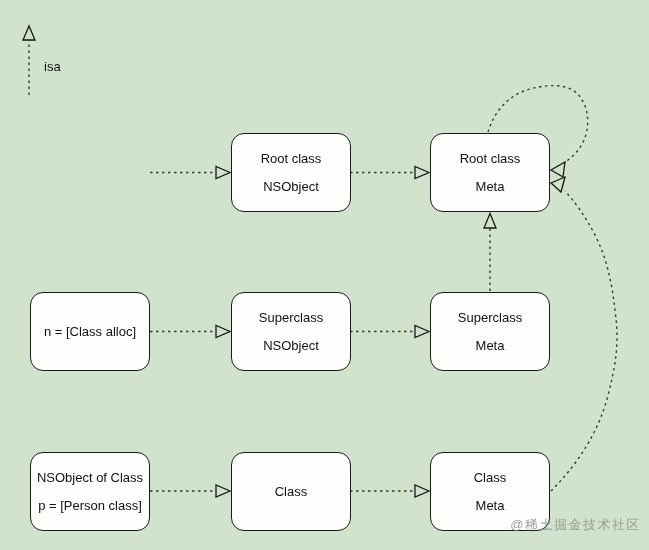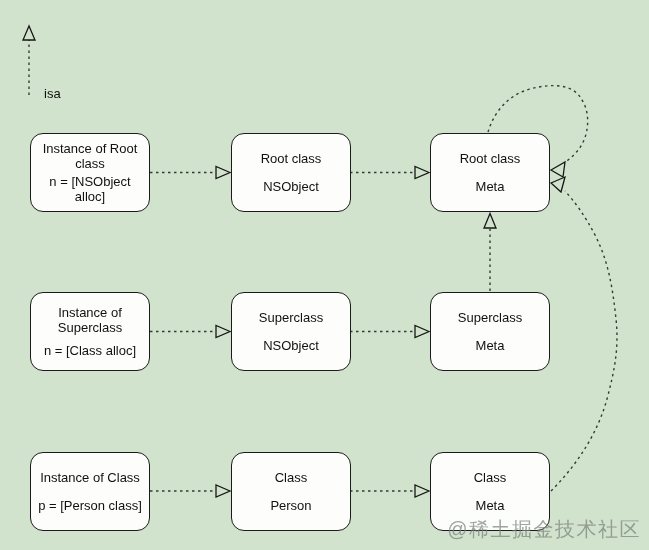--- a/index.html
+++ b/index.html
@@ -25,25 +25,25 @@
     text-align:center;
     padding:3px 4px;
     font-size:13px;line-height:1.16;color:#111;
   }
   .node .t,.node .s{width:100%;}
   
   .c0{left:30px;}  .c1{left:231px;} .c2{left:430px;}
   .r0{top:133px;}  .r1{top:292px;}  .r2{top:452px;}
   #isa-label{
     position:absolute;left:44px;top:59px;
-    font-size:13px;color:#111;margin-top:27px;
+    font-size:13px;color:#111;
   }
   #watermark{
     position:absolute;right:8px;top:516px;
-    font-size:20px;letter-spacing:1.5px;
+    font-size:13px;letter-spacing:1.5px;
     color:rgba(122,130,124,0.72);
     white-space:nowrap;
     margin-left:48px;
   }
 </style>
 </head>
 <body>
 
 <div id="canvas">
 
@@ -72,53 +72,47 @@
 
     <path class="dash" d="M 488 132 C 494 112, 508 95, 530 89 C 552 83, 574 84, 582 100 C 590 112, 590 134, 579 149 C 575 154, 570 159, 564 163"></path>
     <polygon class="head" points="551,170 565,162 563,177"></polygon>
 
     <path class="dash" d="M 551 491 C 578 464, 598 432, 607 399 C 615 369, 619 347, 616 319 C 613 291, 609 263, 596 237 C 585 215, 574 201, 565 191"></path>
     <polygon class="head" points="551,183 565,177 561,192"></polygon>
   </svg>
 
   <div id="isa-label">isa</div>
 
-  <div class="node c0 r0">
-    <div class="t">Instance of Root class</div>
-    <div class="s">n = [NSObject alloc]</div>
-  </div>
   <div class="node c1 r0">
     <div class="t">Root class</div>
     <div class="s">NSObject</div>
   </div>
   <div class="node c2 r0">
     <div class="t">Root class</div>
     <div class="s">Meta</div>
   </div>
 
   <div class="node c0 r1">
-    <div class="t">Instance of Superclass</div>
     <div class="s">n = [Class alloc]</div>
   </div>
   <div class="node c1 r1">
     <div class="t">Superclass</div>
     <div class="s">NSObject</div>
   </div>
   <div class="node c2 r1">
     <div class="t">Superclass</div>
     <div class="s">Meta</div>
   </div>
 
   <div class="node c0 r2">
-    <div class="t">Instance of Class</div>
+    <div class="t">NSObject of Class</div>
     <div class="s">p = [Person class]</div>
   </div>
   <div class="node c1 r2">
     <div class="t">Class</div>
-    <div class="s">Person</div>
   </div>
   <div class="node c2 r2">
     <div class="t">Class</div>
     <div class="s">Meta</div>
   </div>
 
   <div id="watermark">@稀土掘金技术社区</div>
 </div>
 
 </body></html>

